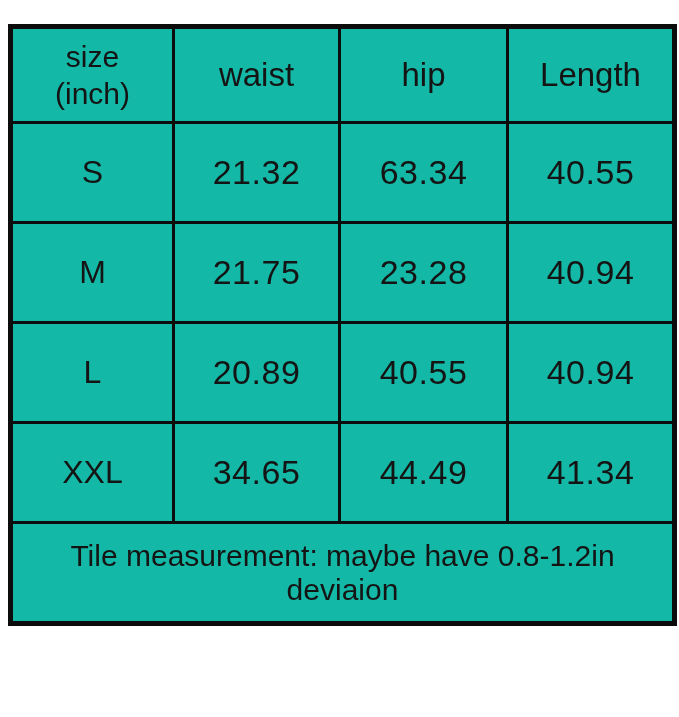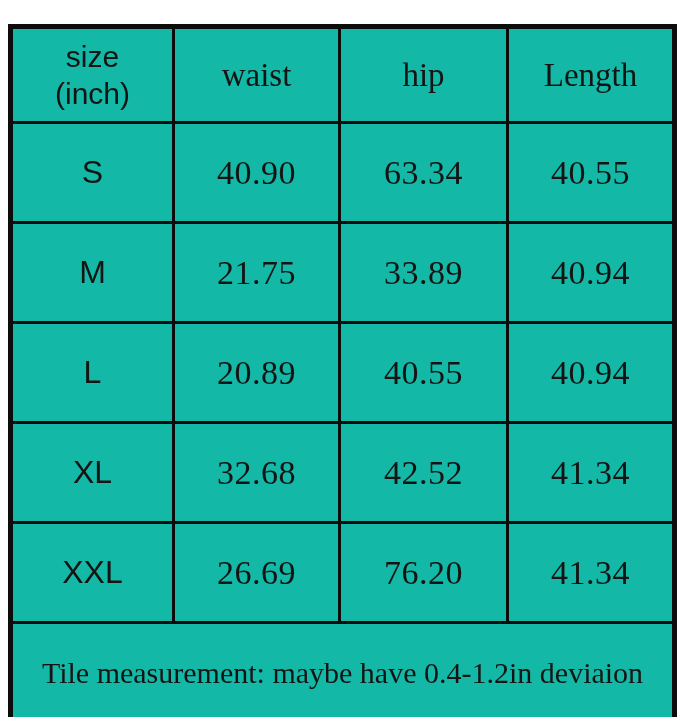--- a/index.html
+++ b/index.html
@@ -25,21 +25,21 @@
   }
   th, td {
     border: 3px solid #0c0c0c;
     text-align: center;
     vertical-align: middle;
     padding: 0;
     color: #141414;
     overflow: hidden;
   }
   .sans { font-family: "Liberation Sans", sans-serif; }
-  .serif { font-family: Liberation Serif, serif; }
+  .serif { font-family: Liberation Sans, sans-serif; }
   thead th {
     height: 92px;
     font-weight: normal;
   }
   th.size-hdr {
     font-size: 30px;
     line-height: 1.25;
     white-space: pre-line;
   }
   thead th.serif { font-size: 33px; }
@@ -67,48 +67,42 @@
         <th class="sans size-hdr">size
 (inch)</th>
         <th class="serif">waist</th>
         <th class="serif">hip</th>
         <th class="serif">Length</th>
       </tr>
     </thead>
     <tbody>
       <tr>
         <td class="sans size-label">S</td>
-        <td class="serif num">40.90</td>
+        <td class="serif num">21.32</td>
         <td class="serif num">63.34</td>
         <td class="serif num">40.55</td>
       </tr>
       <tr>
         <td class="sans size-label">M</td>
         <td class="serif num">21.75</td>
-        <td class="serif num">33.89</td>
+        <td class="serif num">23.28</td>
         <td class="serif num">40.94</td>
       </tr>
       <tr>
         <td class="sans size-label">L</td>
         <td class="serif num">20.89</td>
         <td class="serif num">40.55</td>
         <td class="serif num">40.94</td>
       </tr>
       <tr>
-        <td class="sans size-label">XL</td>
-        <td class="serif num">32.68</td>
-        <td class="serif num">42.52</td>
-        <td class="serif num">41.34</td>
-      </tr>
-      <tr>
         <td class="sans size-label">XXL</td>
-        <td class="serif num">26.69</td>
-        <td class="serif num">76.20</td>
+        <td class="serif num">34.65</td>
+        <td class="serif num">44.49</td>
         <td class="serif num">41.34</td>
       </tr>
     </tbody>
     <tfoot>
       <tr>
-        <td class="serif" colspan="4">Tile measurement: maybe have 0.4-1.2in deviaion</td>
+        <td class="serif" colspan="4">Tile measurement: maybe have 0.8-1.2in deviaion</td>
       </tr>
     </tfoot>
   </table>
 </div>
 
 </body></html>

